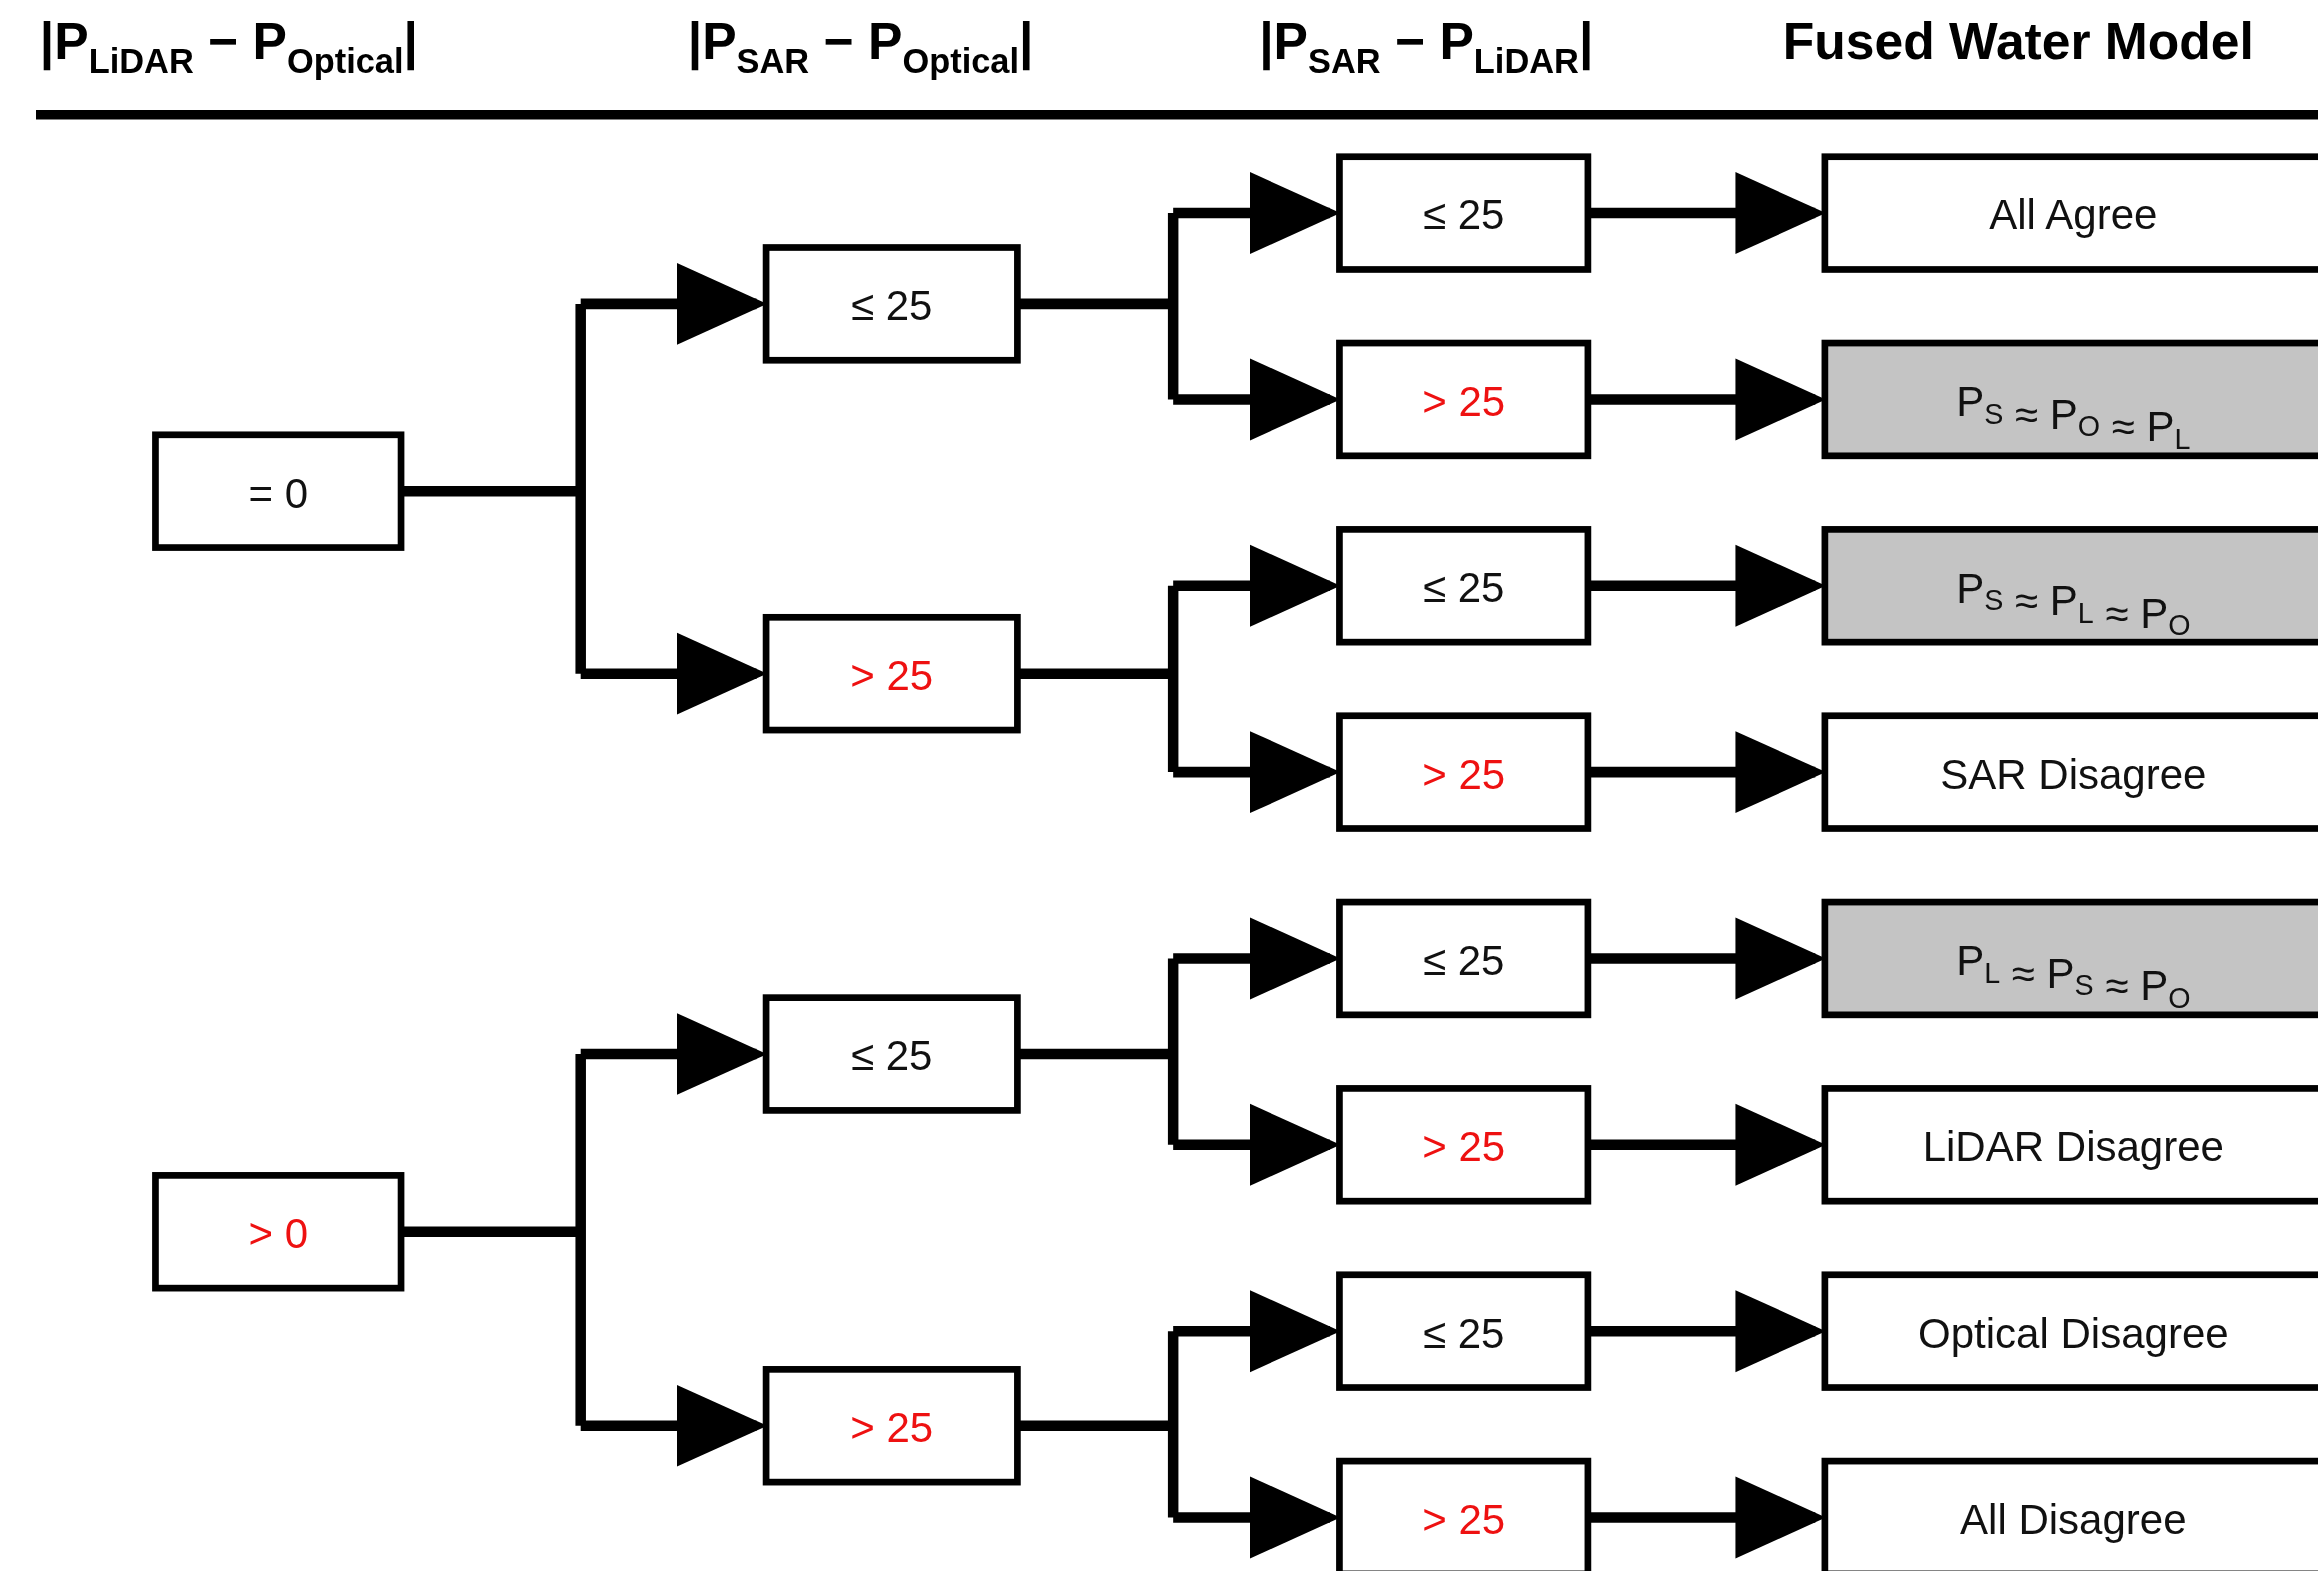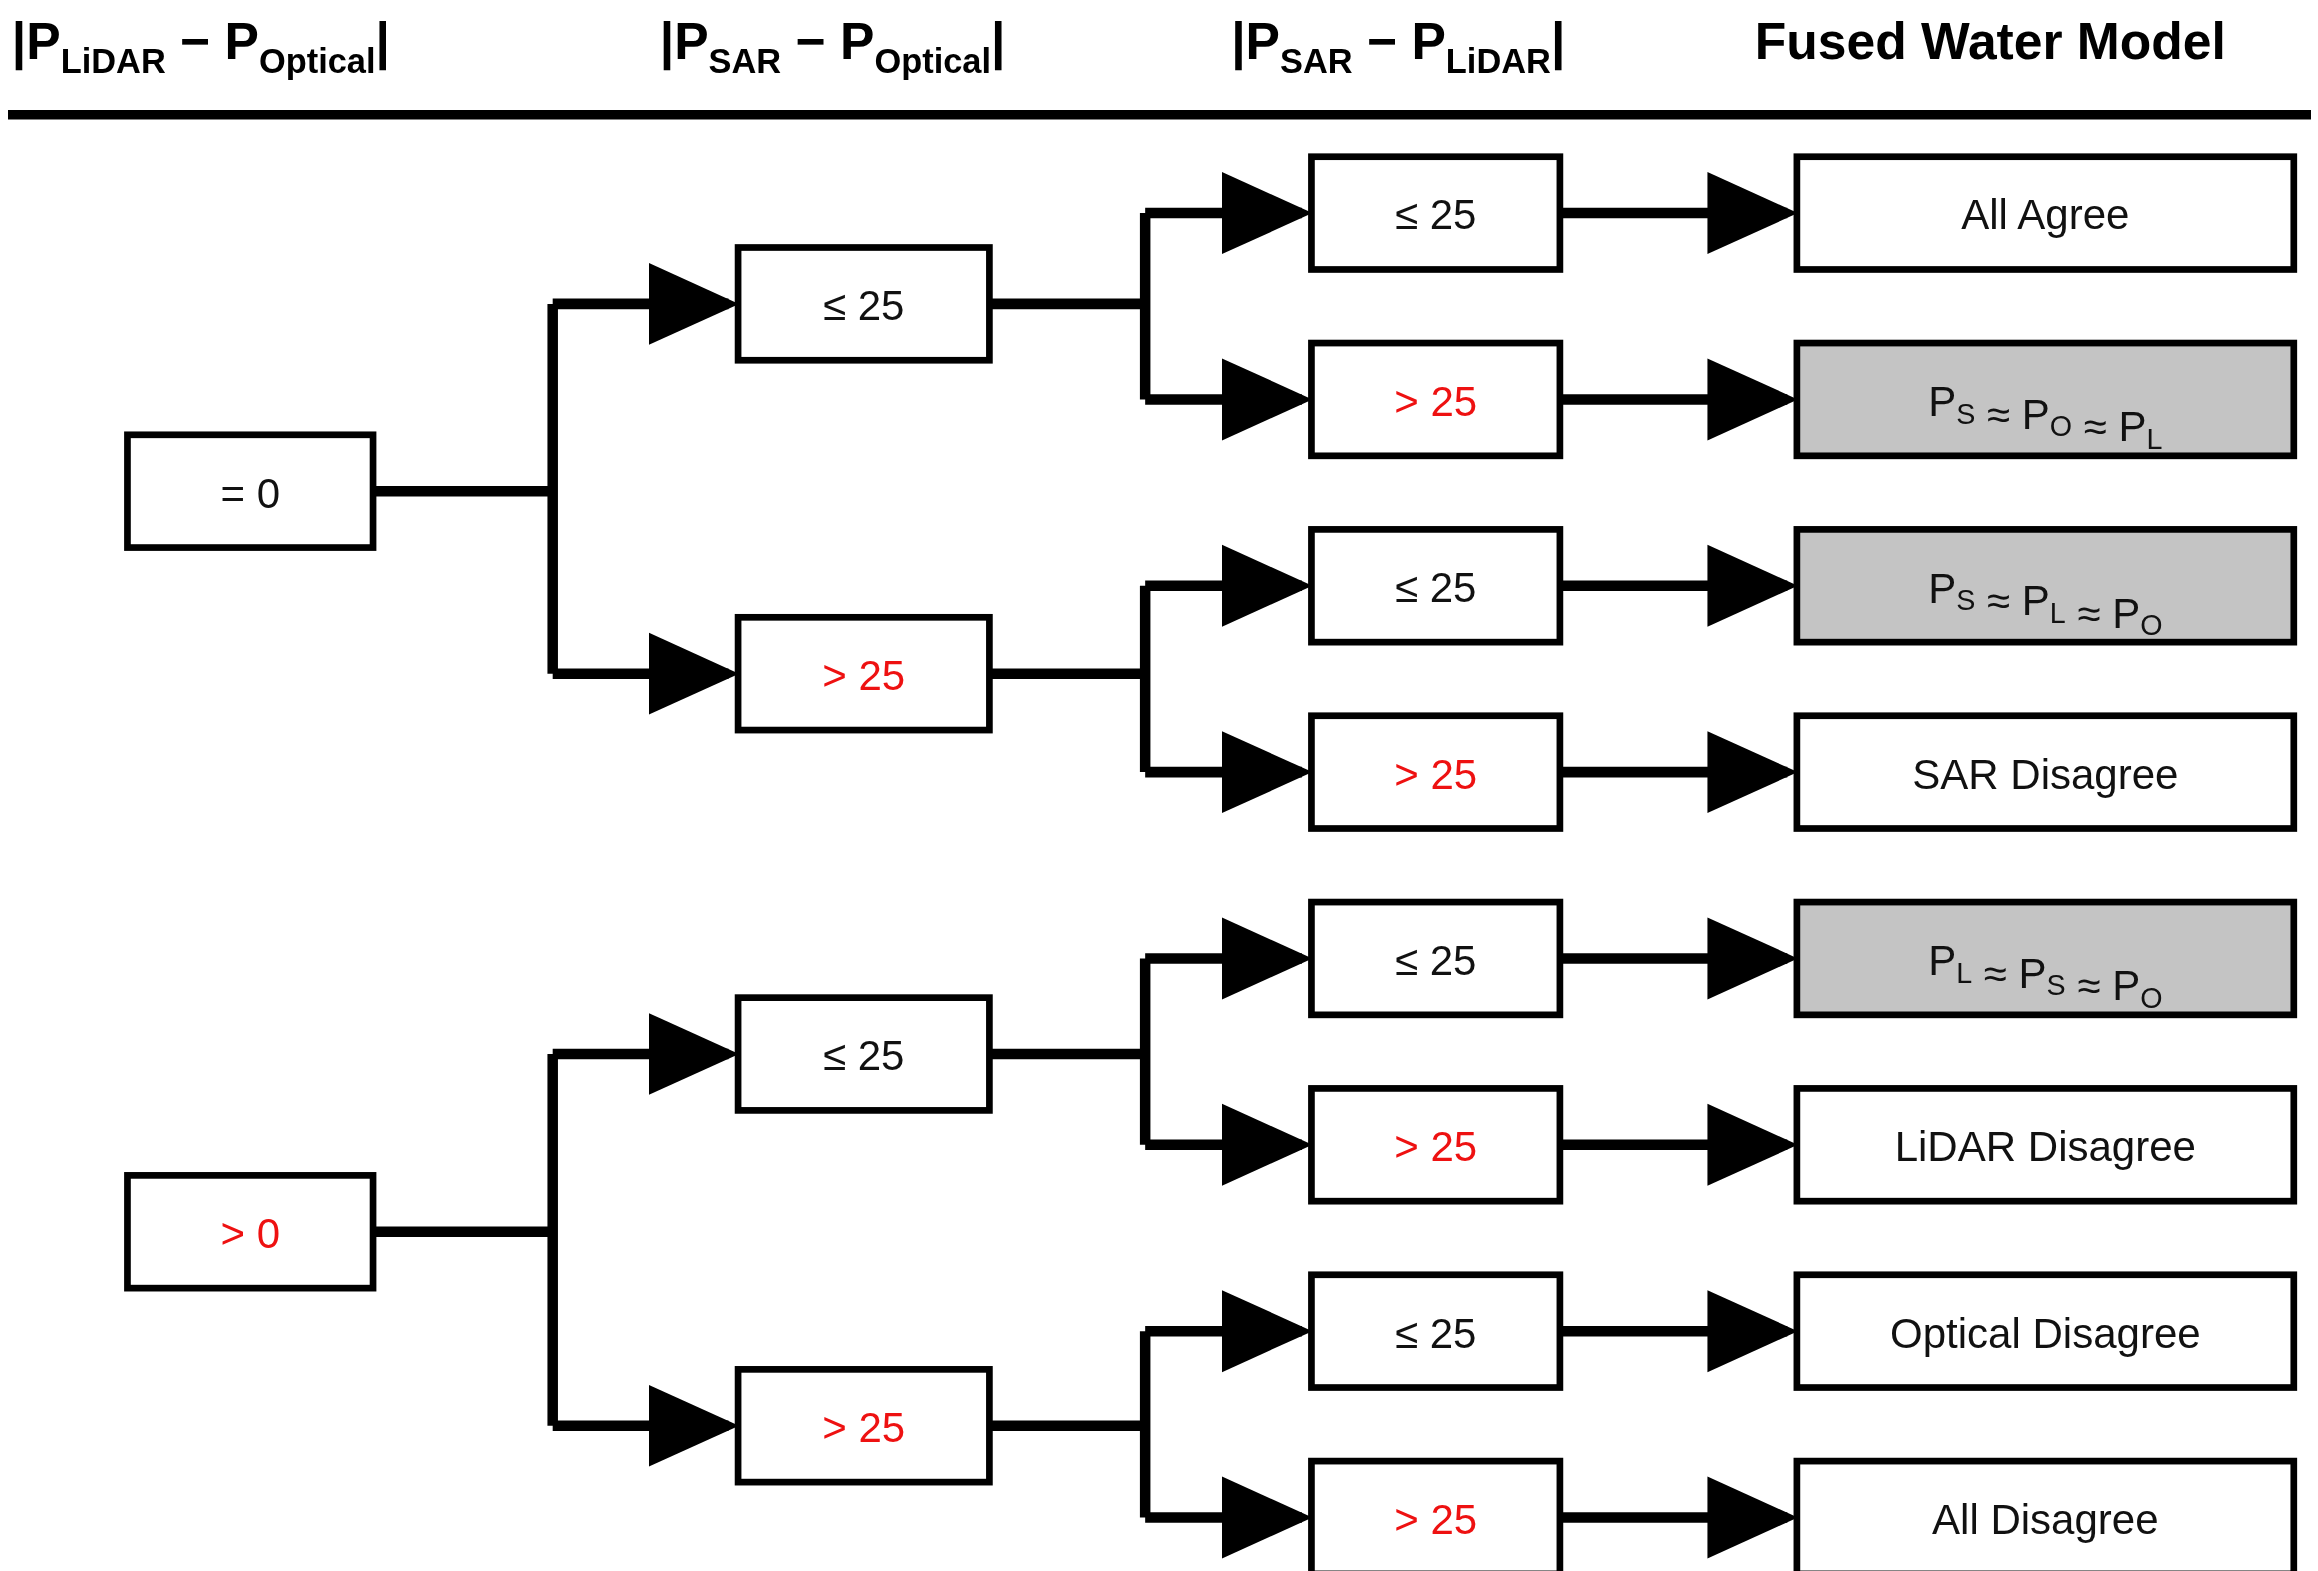--- a/index.html
+++ b/index.html
@@ -1,17 +1,17 @@
 <!DOCTYPE html>
 <html><head>
 <meta charset="utf-8">
 <style>
   html,body{margin:0;padding:0;background:#ffffff;}
   body{width:2319px;height:1571px;font-family:"Liberation Sans",sans-serif;overflow:hidden;}
-  #stage{position:relative;width:1855px;height:1571px;background:#fff;}
+  #stage{position:relative;width:1855px;height:1571px;background:#fff;margin-left:28px;}
   svg{position:absolute;top:0;left:0;width:2319px;height:1571px;}
   .hdr{font-weight:bold;font-size:54px;fill:#000;font-family:"Liberation Sans",sans-serif;}
   .hdr .sub{font-size:36px;font-weight:bold;}
   .boxtext{font-size:44px;fill:#111;font-family:"Liberation Sans",sans-serif;text-anchor:middle;dominant-baseline:central;}
   .boxtext.red{fill:#ee1111;}
   .boxtext .sb{font-size:30px;}
   .bx{fill:#ffffff;stroke:#000000;stroke-width:7;}
   .bx.gray{fill:#c4c4c4;}
   .ln{stroke:#000000;stroke-width:11;fill:none;stroke-linecap:butt;}
   .rule{stroke:#000000;stroke-width:10;}

